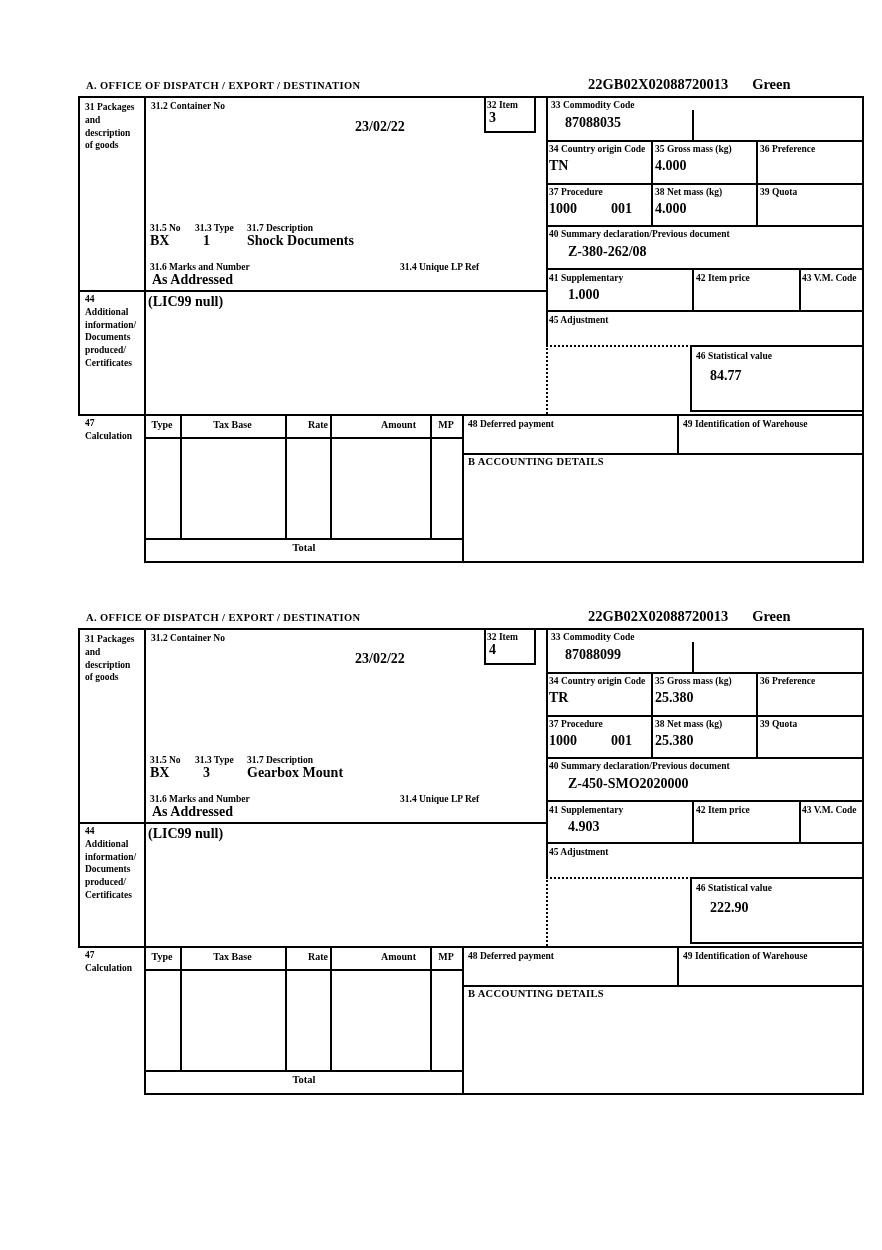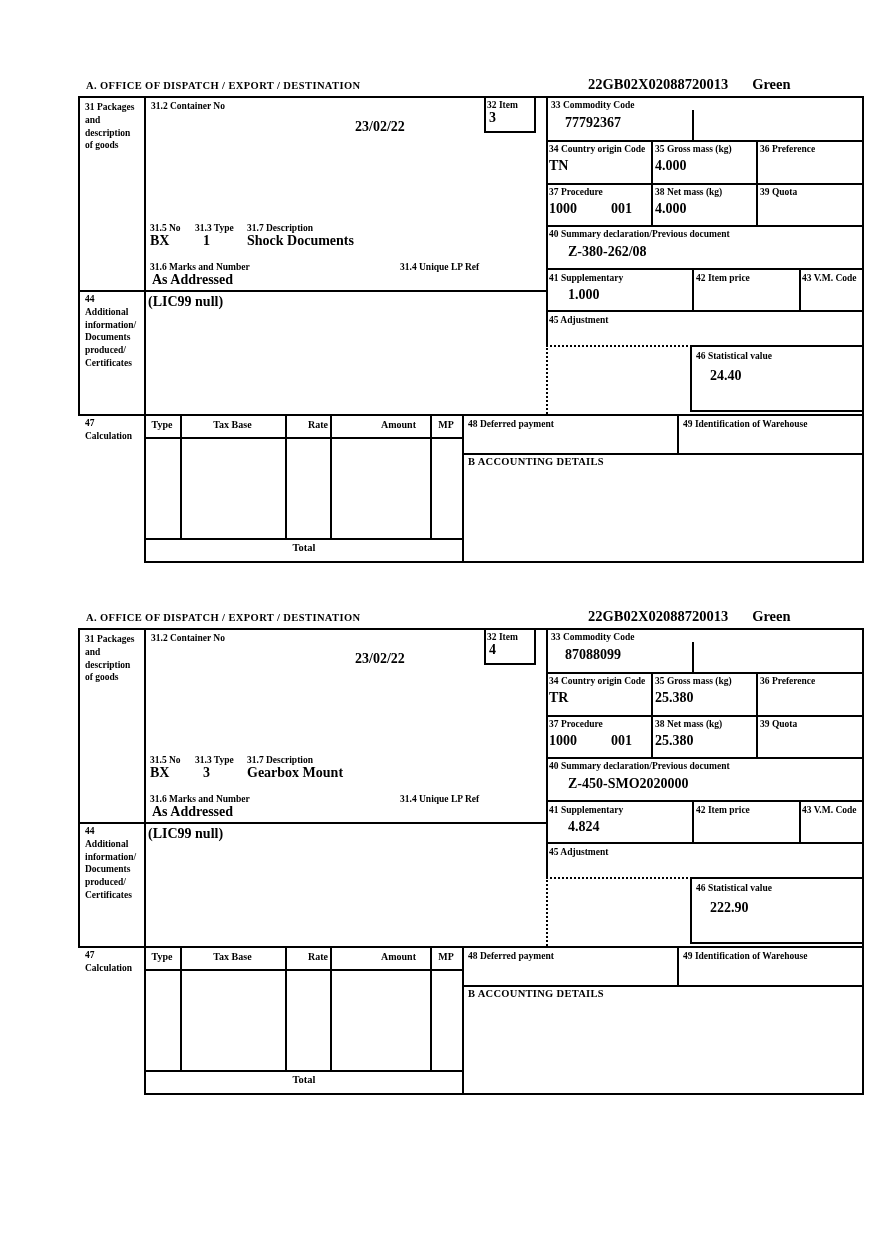--- a/index.html
+++ b/index.html
@@ -78,41 +78,41 @@
     <div class="blk" style="left:7px;top:25px;width:58px">
       <span>31 Packages</span>
       <span>and</span>
       <span>description</span>
       <span>of goods</span>
     </div>
     <div class="lbl" style="left:73px;top:24px">31.2 Container No</div>
     <div class="lbl" style="left:409px;top:23px">32 Item</div>
     <div class="val" style="left:411px;top:34px">3</div>
     <div class="lbl" style="left:473px;top:23px">33 Commodity Code</div>
-    <div class="val" style="left:487px;top:39px">77792367</div>
+    <div class="val" style="left:487px;top:39px">87088035</div>
     <div class="lbl" style="left:471px;top:67px">34 Country origin Code</div>
     <div class="val" style="left:471px;top:82px">TN</div>
     <div class="lbl" style="left:577px;top:67px">35 Gross mass (kg)</div>
     <div class="val" style="left:577px;top:82px">4.000</div>
     <div class="lbl" style="left:682px;top:67px">36 Preference</div>
     <div class="lbl" style="left:471px;top:110px">37 Procedure</div>
     <div class="val" style="left:471px;top:125px">1000</div>
     <div class="val" style="left:533px;top:125px">001</div>
     <div class="lbl" style="left:577px;top:110px">38 Net mass (kg)</div>
     <div class="val" style="left:577px;top:125px">4.000</div>
     <div class="lbl" style="left:682px;top:110px">39 Quota</div>
     <div class="lbl" style="left:471px;top:152px">40 Summary declaration/Previous document</div>
     <div class="val" style="left:490px;top:168px">Z-380-262/08</div>
     <div class="lbl" style="left:471px;top:196px">41 Supplementary</div>
     <div class="val" style="left:490px;top:211px">1.000</div>
     <div class="lbl" style="left:618px;top:196px">42 Item price</div>
     <div class="lbl" style="left:724px;top:196px">43 V.M. Code</div>
     <div class="lbl" style="left:471px;top:238px">45 Adjustment</div>
     <div class="lbl" style="left:618px;top:274px">46 Statistical value</div>
-    <div class="val" style="left:632px;top:292px">24.40</div>
+    <div class="val" style="left:632px;top:292px">84.77</div>
     <div class="lbl" style="left:72px;top:146px">31.5 No</div>
     <div class="lbl" style="left:117px;top:146px">31.3 Type</div>
     <div class="lbl" style="left:169px;top:146px">31.7 Description</div>
     <div class="val" style="left:72px;top:157px">BX</div>
     <div class="val" style="left:125px;top:157px">1</div>
     <div class="val" style="left:169px;top:157px">Shock Documents</div>
     <div class="lbl" style="left:72px;top:185px">31.6 Marks and Number</div>
     <div class="lbl" style="left:322px;top:185px">31.4 Unique LP Ref</div>
     <div class="val" style="left:74px;top:196px">As Addressed</div>
     <div class="blk" style="left:7px;top:217px;width:58px">
@@ -206,21 +206,21 @@
     <div class="lbl" style="left:682px;top:67px">36 Preference</div>
     <div class="lbl" style="left:471px;top:110px">37 Procedure</div>
     <div class="val" style="left:471px;top:125px">1000</div>
     <div class="val" style="left:533px;top:125px">001</div>
     <div class="lbl" style="left:577px;top:110px">38 Net mass (kg)</div>
     <div class="val" style="left:577px;top:125px">25.380</div>
     <div class="lbl" style="left:682px;top:110px">39 Quota</div>
     <div class="lbl" style="left:471px;top:152px">40 Summary declaration/Previous document</div>
     <div class="val" style="left:490px;top:168px">Z-450-SMO2020000</div>
     <div class="lbl" style="left:471px;top:196px">41 Supplementary</div>
-    <div class="val" style="left:490px;top:211px">4.824</div>
+    <div class="val" style="left:490px;top:211px">4.903</div>
     <div class="lbl" style="left:618px;top:196px">42 Item price</div>
     <div class="lbl" style="left:724px;top:196px">43 V.M. Code</div>
     <div class="lbl" style="left:471px;top:238px">45 Adjustment</div>
     <div class="lbl" style="left:618px;top:274px">46 Statistical value</div>
     <div class="val" style="left:632px;top:292px">222.90</div>
     <div class="lbl" style="left:72px;top:146px">31.5 No</div>
     <div class="lbl" style="left:117px;top:146px">31.3 Type</div>
     <div class="lbl" style="left:169px;top:146px">31.7 Description</div>
     <div class="val" style="left:72px;top:157px">BX</div>
     <div class="val" style="left:125px;top:157px">3</div>

